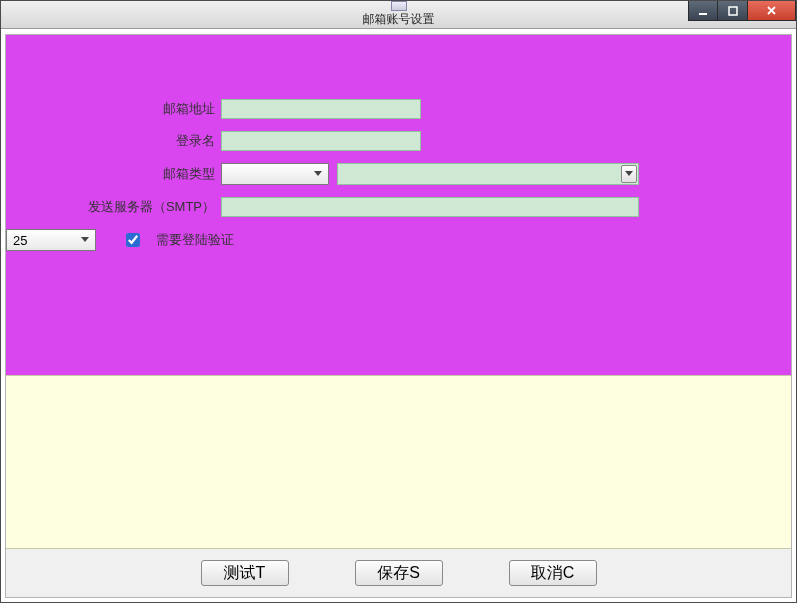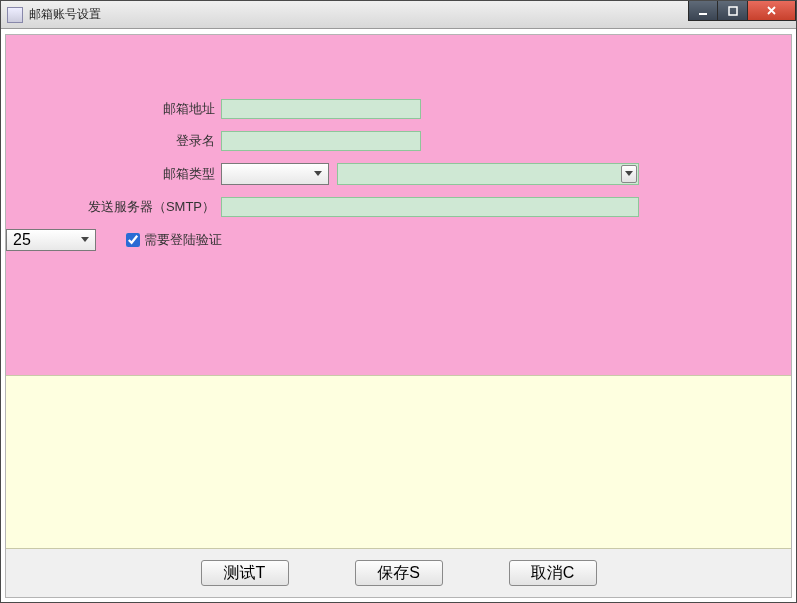--- a/index.html
+++ b/index.html
@@ -13,20 +13,21 @@
     border: 1px solid #4a4a4a;
     display: flex; flex-direction: column;
     box-shadow: inset 0 0 0 1px rgba(255,255,255,0.15);
   }
   .titlebar {
     height: 28px;
     background: linear-gradient(#f0f0f0, #d8d8d8);
     display: flex; align-items: center;
     border-bottom: 1px solid #9a9a9a;
     position: relative;
+    flex-direction: column;
   }
   .titlebar .icon {
     width: 16px; height: 16px; margin: 0 6px;
     background: linear-gradient(#eef, #ccd);
     border: 1px solid #88a;
   }
   .titlebar .title { font-size: 12px; color: #222; }
   .win-buttons { position: absolute; right: 0; top: 0; height: 20px; display: flex; }
   .win-btn {
     width: 30px; height: 20px;
@@ -44,21 +45,21 @@
   
   .client {
     flex: 1;
     border: 1px solid #b4b4b4;
     margin: 5px 4px 4px 4px;
     display: flex; flex-direction: column;
     background: #fff;
   }
   .form-pane {
     height: 340px;
-    background: #f9a8d4;
+    background: #d946ef;
     padding-top: 64px;
   }
   .row {
     display: flex; align-items: center;
     margin-bottom: 12px;
   }
   .lbl {
     width: 215px;
     text-align: right;
     font-size: 13px;
@@ -73,37 +74,37 @@
     font-size: 12px;
     color: #222;
     outline: none;
   }
   .inp.w200 { width: 200px; }
   .combo {
     height: 22px;
     border: 1px solid #7a7a7a;
     background: linear-gradient(#fff,#e8e8e8);
     display: flex; align-items: center;
-    font-size: 16px;
+    font-size: 13px;
     position: relative;
     padding: 0 18px 0 6px;
   }
   .combo .arrow {
     position: absolute; right: 2px; top: 2px;
     width: 16px; height: 16px;
     display: flex; align-items: center; justify-content: center;
   }
   .combo .arrow svg { display:block; }
   .combo.w110 { width: 108px; }
   .combo.w85 { width: 90px; }
   .combo.wlong { width: 302px; background: #cfe8d4; border-color:#8ec69a; }
   .combo.wlong .arrow { background: linear-gradient(#fff,#e2e2e2); border:1px solid #888; border-radius:2px; right:1px; top:1px; height:18px; }
   .gap8 { width: 8px; }
   .inp.smtp { width: 418px; }
-  .chk { display:flex; align-items:center; font-size:13px; color:#333; margin-left:30px; }
+  .chk { display:flex; align-items:center; font-size:13px; color:#333; margin-left:30px;gap:12px; }
   .chk input { width:14px; height:14px; margin-right:4px; accent-color:#2a6bd4; }
 
   .yellow-pane {
     flex: 1;
     background: #feffe0;
     border-top: 1px solid #c9c9a8;
     border-bottom: 1px solid #c9c9a8;
   }
   .button-bar {
     height: 48px;

